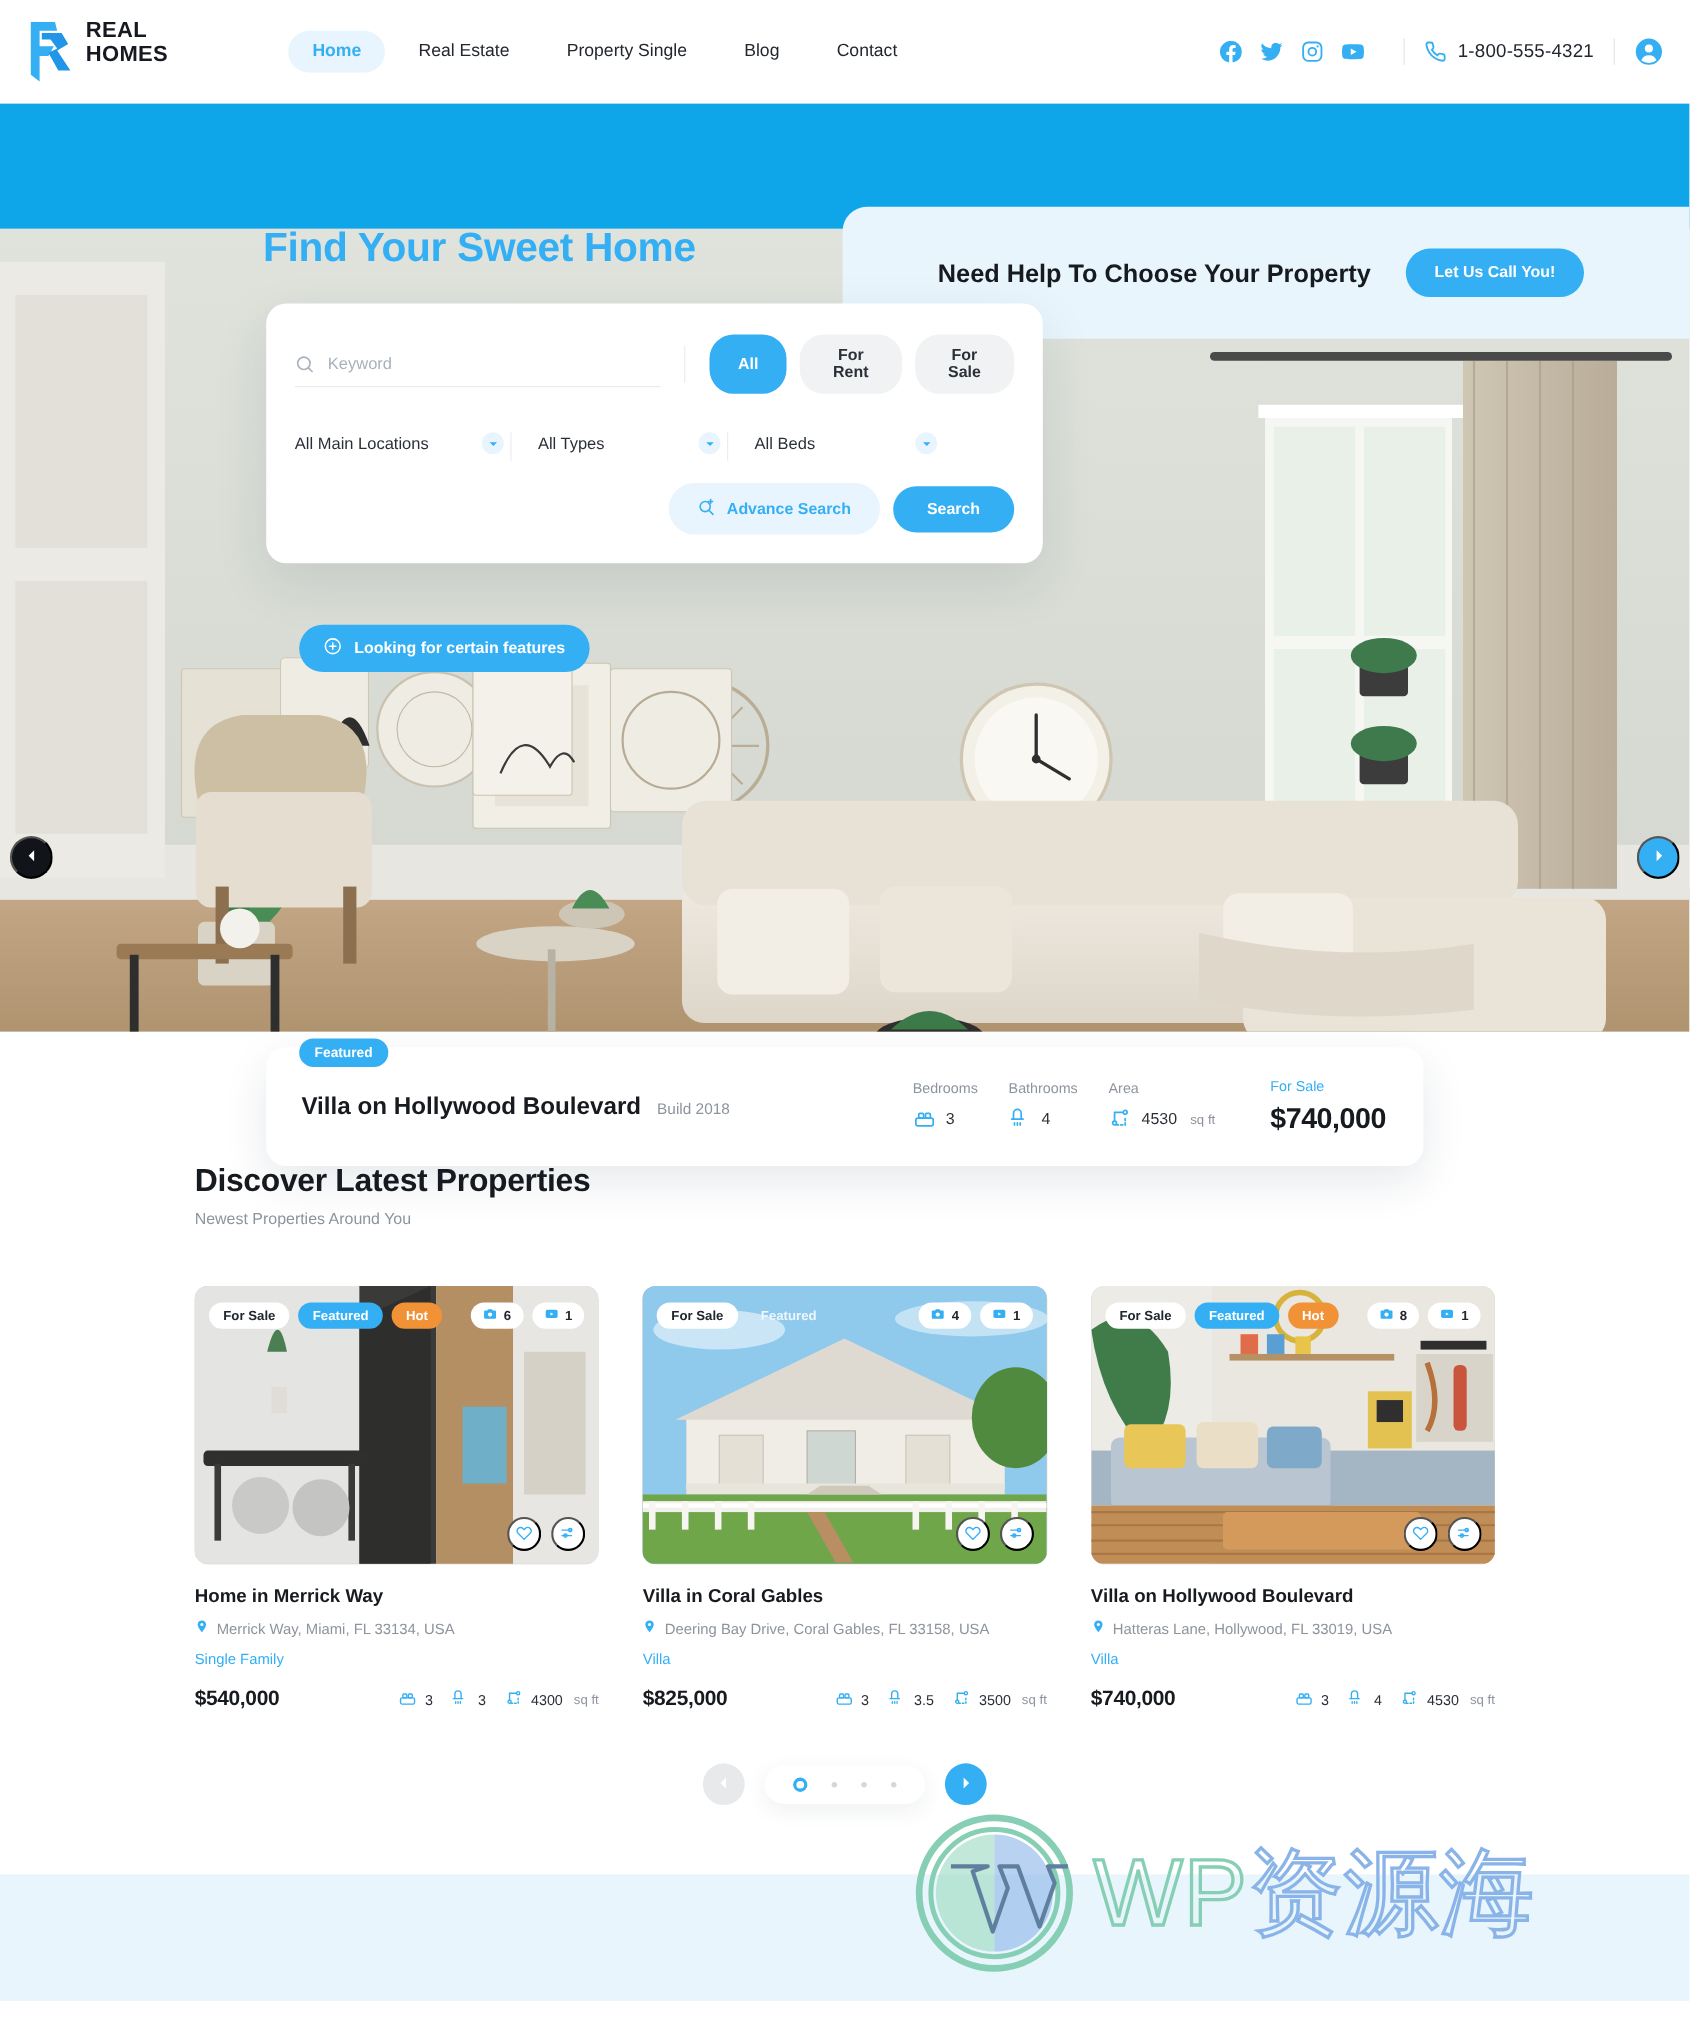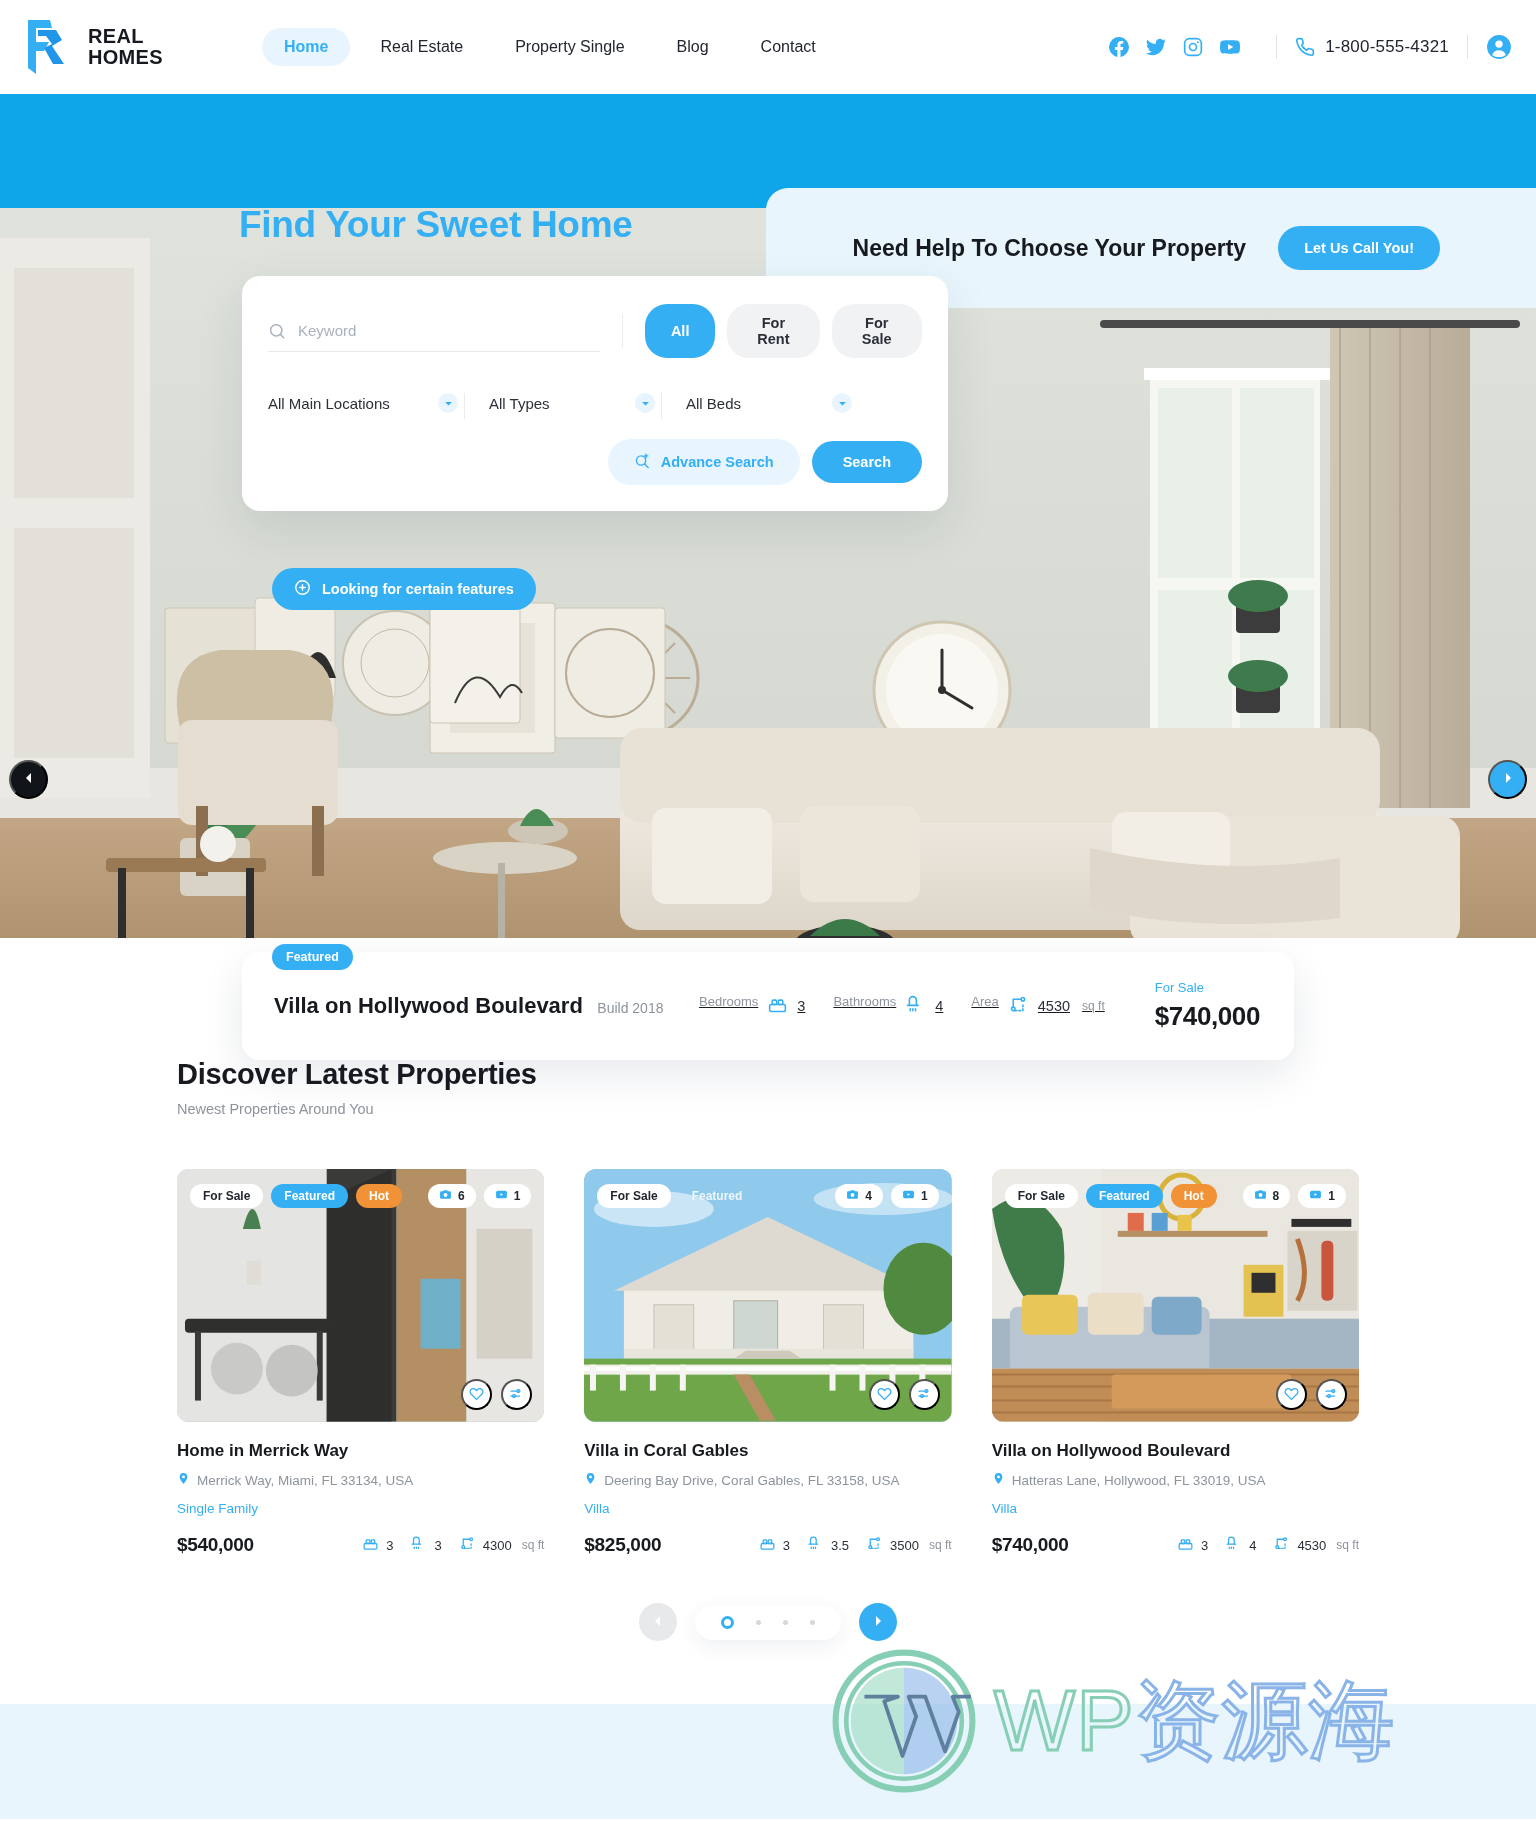--- a/index.html
+++ b/index.html
@@ -15,21 +15,21 @@
   
   .header {
     height: 94px;
     display: flex;
     align-items: center;
     padding: 0 24px 0 22px;
     background: #fff;
     position: relative;
     z-index: 40;
   }
-  .logo { display: flex; align-items: center; gap: 20px; width: 230px; }
+  .logo { display: flex; align-items: flex-start; gap: 10px; width: 230px; }
   .logo-mark { width: 46px; height: 58px; flex: 0 0 46px; }
   .logo-text { font-weight: 800; font-size: 20px; line-height: 21px; letter-spacing: .3px; color: #16191f; }
 
   .nav { display: flex; align-items: center; gap: 8px; margin-left: 10px; }
   .nav-item {
     font-size: 16px;
     color: #22262e;
     padding: 10px 22px;
     border-radius: 22px;
     white-space: nowrap;
@@ -182,21 +182,21 @@
   }
   .feat-tag {
     position: absolute; left: 272px; top: 850px;
     background: #34aff4; color: #fff;
     font-size: 12.5px; font-weight: 600;
     padding: 6px 14px; border-radius: 14px; z-index: 26;
   }
   .feat-name { font-size: 22px; font-weight: 700; color: #171a1f; }
   .feat-build { font-size: 14px; color: #8d949d; margin-left: 10px; font-weight: 400; }
   .feat-specs { margin-left: auto; display: flex; align-items: flex-start; gap: 28px; }
-  .spec { display: flex; gap: 9px; text-decoration: underline; }
+  .spec { display: flex; flex-direction: column; gap: 9px; }
   .spec-label { font-size: 13px; color: #8d949d; }
   .spec-val { display: flex; align-items: center; gap: 9px; font-size: 14.5px; color: #2b3038; }
   .spec-val svg { width: 21px; height: 21px; color: #34aff4; flex: none; }
   .sqft-unit { font-size: 12px; color: #8d949d; margin-left: 3px; }
   .feat-price-wrap { margin-left: 50px; display: flex; flex-direction: column; gap: 6px; }
   .feat-status { font-size: 13px; color: #34aff4; }
   .feat-price { font-size: 26px; font-weight: 700; color: #171a1f; letter-spacing: -.4px; }
 
   
   .listings { padding: 120px 0 0 0; }

